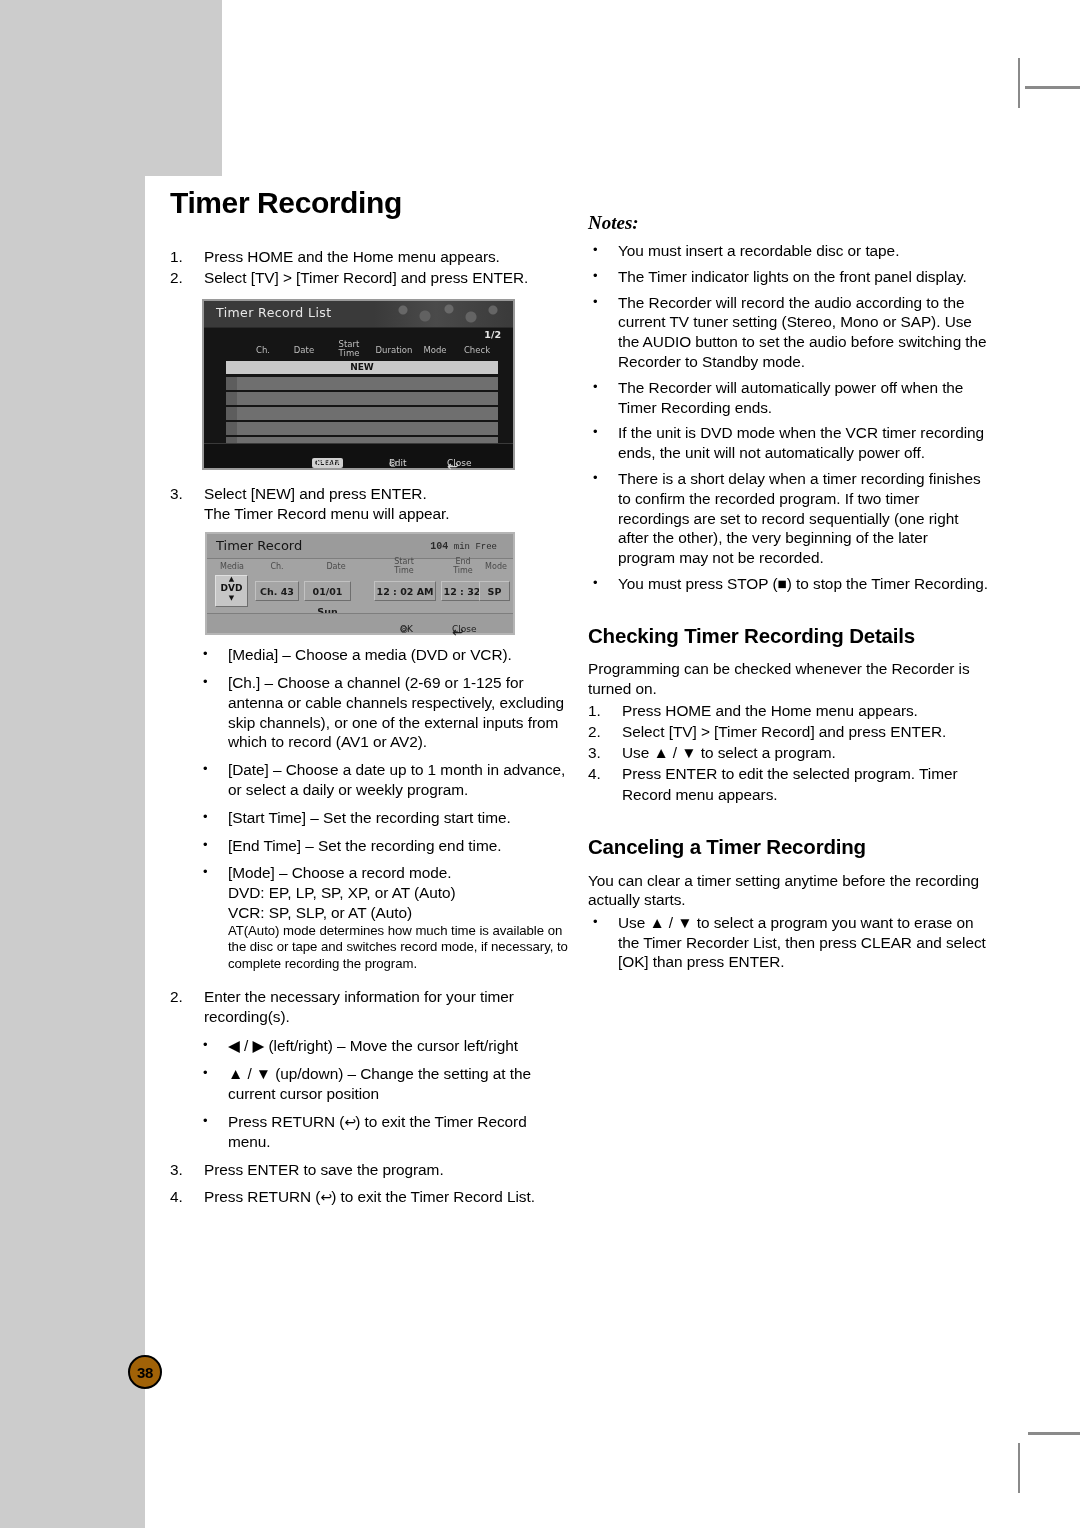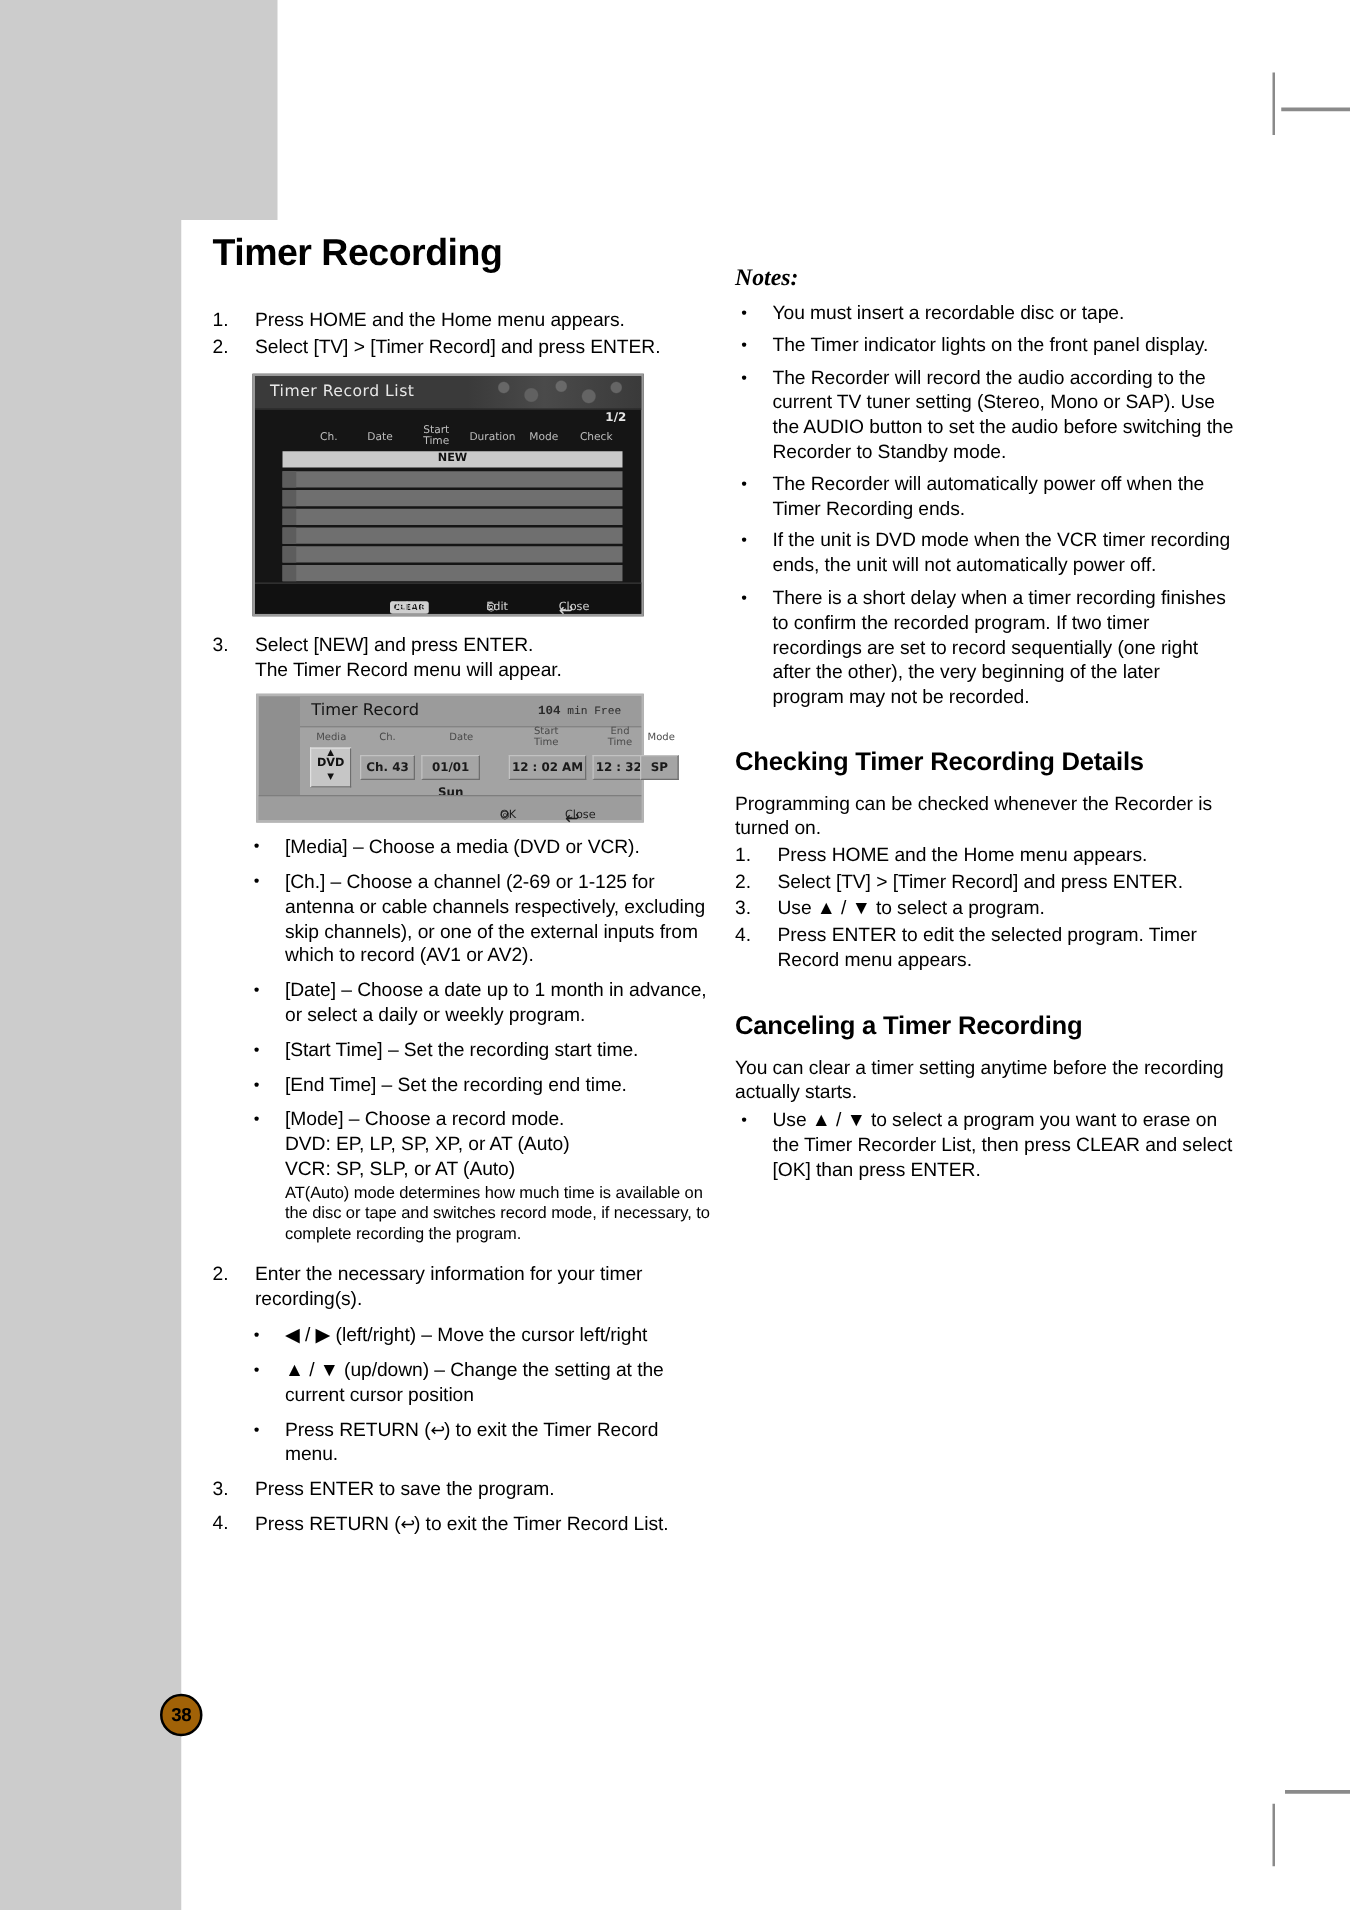--- a/index.html
+++ b/index.html
@@ -80,21 +80,21 @@
   .small-note { font-size:13.2px; line-height:16.6px; letter-spacing:-0.05px; }
   .sub-line { display:block; }
   .ret-glyph { font-size:14px; letter-spacing:-1px; }
 
   
   .osd {
     position:relative; background:#1c1c1c; border:2px solid #9a9a9a;
     box-sizing:border-box;
   }
   .osd-list {
-    width:313px; height:194px; margin:10px 0 14px 32px;
+    width:313px; height:171px; margin:10px 0 14px 32px;
     background:#151515;
   }
   .osd-list .hdrbar {
     position:relative; height:26px;
     background:linear-gradient(90deg,#3a3a3a 0%,#3a3a3a 55%,#4a4a4a 75%,#3a3a3a 100%);
     border-bottom:1px solid #2a2a2a;
   }
   .osd-list .hdrbar .title {
     position:absolute; left:12px; top:4px;
     color:#e8e8e8; font-size:12.5px; letter-spacing:0.4px;
@@ -143,21 +143,20 @@
     display:inline-block; background:#cfcfcf; color:#111;
     font-size:6.5px; font-weight:bold; padding:1px 3px; border-radius:2px;
     vertical-align:1.5px; letter-spacing:0.3px;
   }
 
   
   .osd-rec {
     width:310px; height:103px; margin:8px 0 10px 35px;
     background:#8f8f8f; border:2px solid #b5b5b5; position:relative;
     box-sizing:border-box;
-    padding-left:33px;
   }
   .osd-rec .top {
     position:relative; height:24px; background:#9b9b9b;
     border-bottom:1px solid #7e7e7e;
   }
   .osd-rec .top .t {
     position:absolute; left:9px; top:4px; color:#141414;
     font-size:13px; font-family:"DejaVu Sans", sans-serif;
   }
   .osd-rec .top .free {
@@ -338,20 +337,21 @@
 
   <div class="notes-label">Notes:</div>
 
   <ul class="bul tight">
     <li>You must insert a recordable disc or tape.</li>
     <li>The Timer indicator lights on the front panel display.</li>
     <li>The Recorder will record the audio according to the current TV tuner setting (Stereo, Mono or SAP). Use the AUDIO button to set the audio before switching the Recorder to Standby mode.</li>
     <li>The Recorder will automatically power off when the Timer Recording ends.</li>
     <li>If the unit is DVD mode when the VCR timer recording ends, the unit will not automatically power off.</li>
     <li>There is a short delay when a timer recording finishes to confirm the recorded program. If two timer recordings are set to record sequentially (one right after the other), the very beginning of the later program may not be recorded.</li>
+    <li><span>You must press STOP (</span><span>■</span><span>) to stop the Timer Recording.</span></li>
   </ul>
 
   <h2 class="sub-title">Checking Timer Recording Details</h2>
   <p class="body" style="margin-bottom:2px;">Programming can be checked whenever the Recorder is turned on.</p>
   <ol class="num">
     <li><span class="n">1.</span><span>Press HOME and the Home menu appears.</span></li>
     <li><span class="n">2.</span><span>Select [TV] &gt; [Timer Record] and press ENTER.</span></li>
     <li><span class="n">3.</span><span>Use ▲ / ▼ to select a program.</span></li>
     <li><span class="n">4.</span><span>Press ENTER to edit the selected program. Timer Record menu appears.</span></li>
   </ol>

